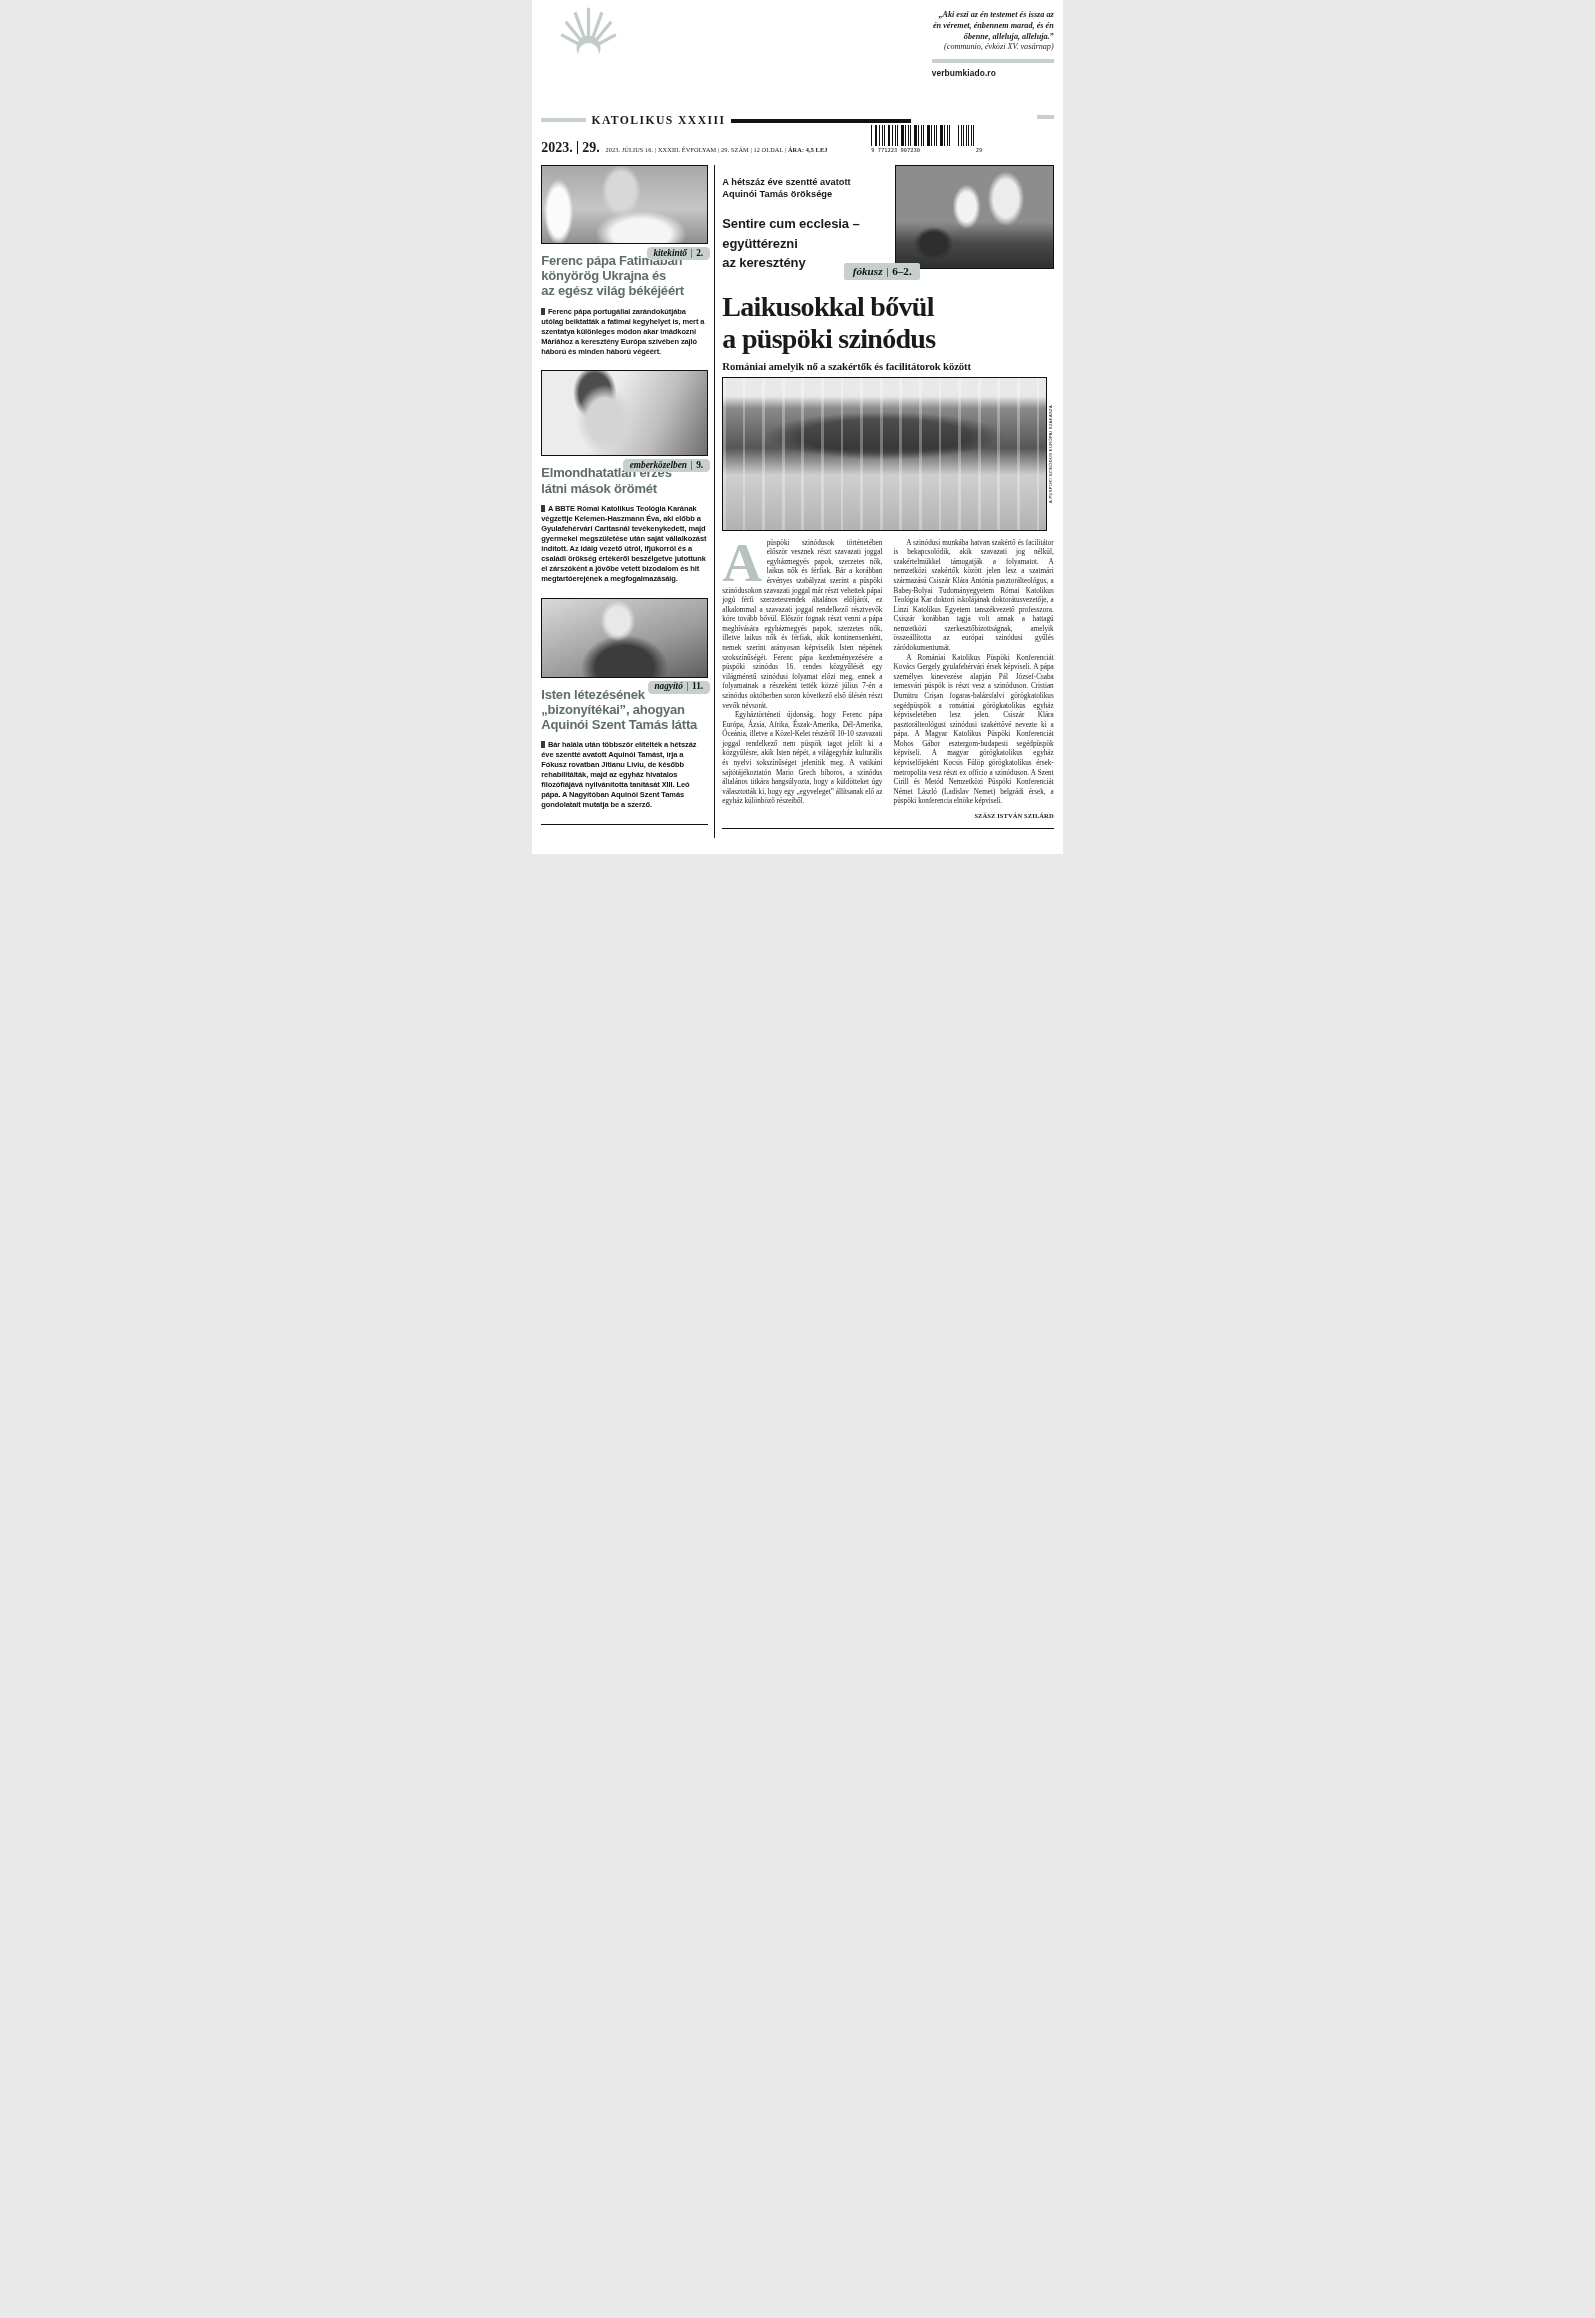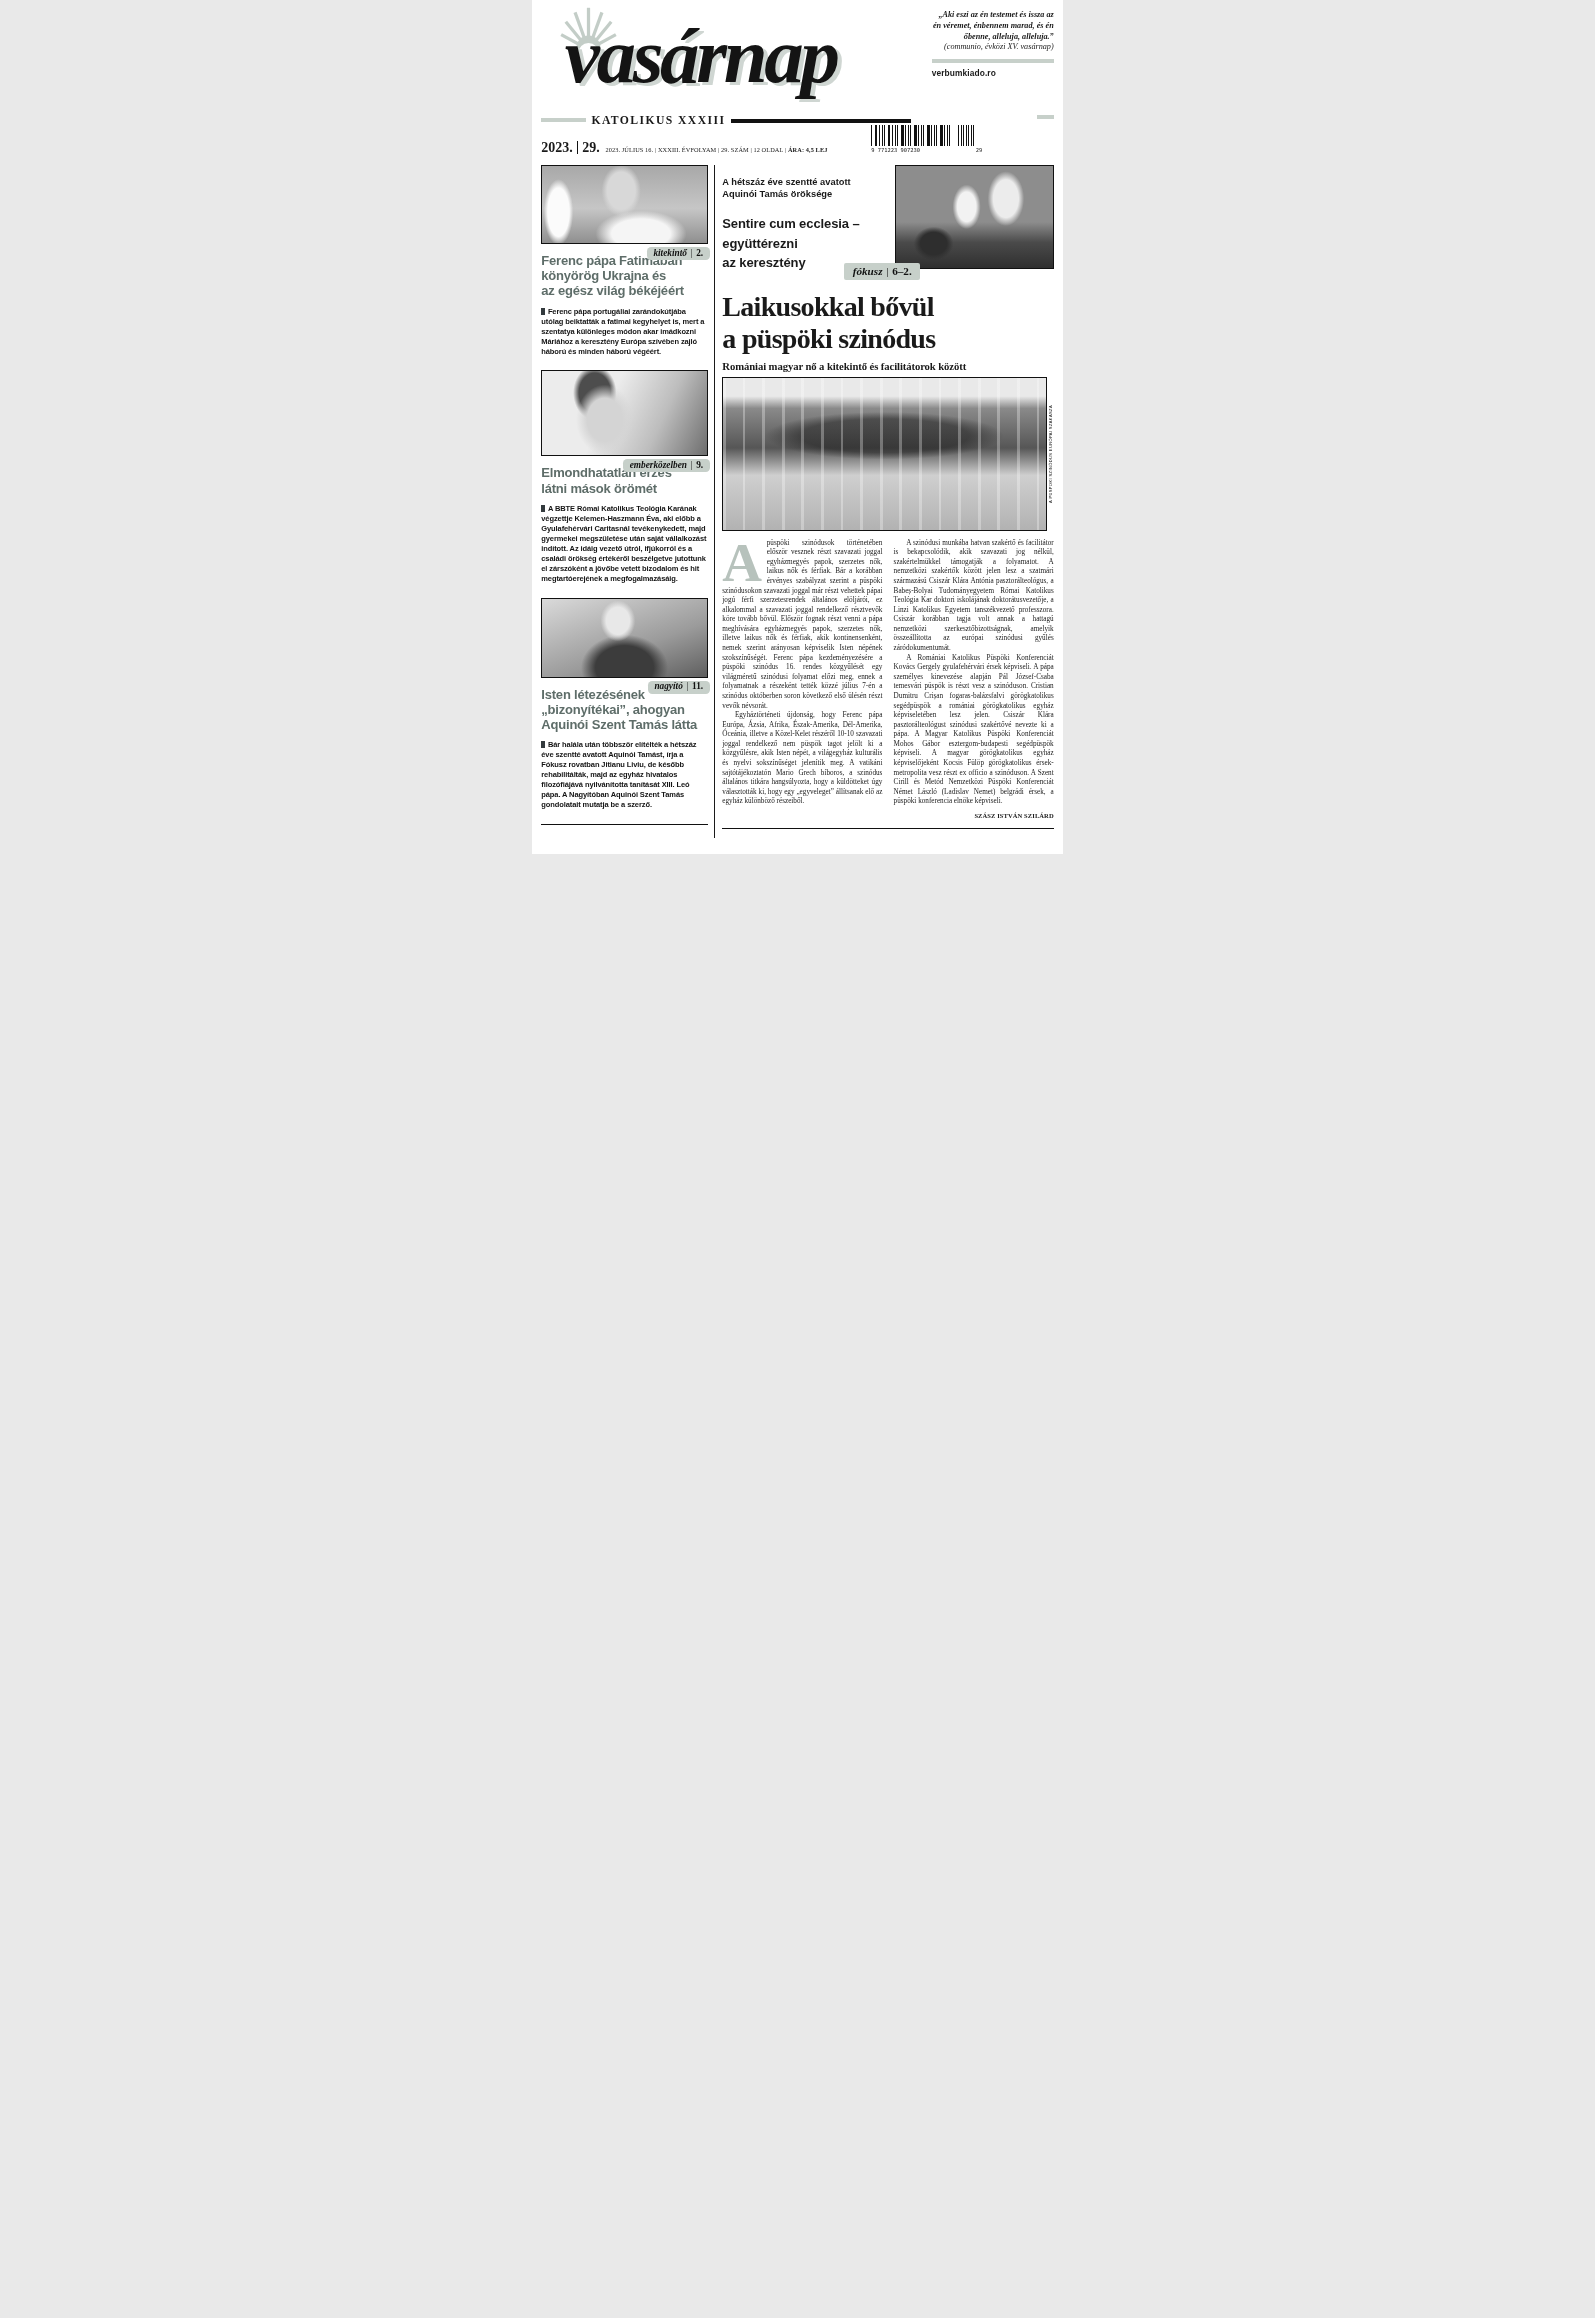--- a/index.html
+++ b/index.html
@@ -140,21 +140,20 @@
           <line x1="65" y1="96" x2="94" y2="16"></line>
           <line x1="65" y1="96" x2="16" y2="36"></line>
           <line x1="65" y1="96" x2="114" y2="36"></line>
           <line x1="65" y1="96" x2="6" y2="64"></line>
           <line x1="65" y1="96" x2="124" y2="64"></line>
         </g>
         <circle cx="65" cy="92" r="26" fill="#c3cdc7"></circle>
         <circle cx="65" cy="104" r="22" fill="#ffffff"></circle>
       </svg>
     </div>
-    <div class="logo">vasárnap</div>
 
     <div class="tagline-row">
       <div class="accent-bar-left"></div>
       <div class="tagline">KATOLIKUS XXXIII</div>
       <div class="rule-thick"></div>
     </div>
     <div class="accent-bar-right"></div>
 
     <div class="quote-block">
       <div class="quote">„Aki eszi az én testemet és issza az én véremet, énbennem marad, és én őbenne, alleluja, alleluja.”</div>
@@ -251,21 +250,21 @@
         <div class="fresco"></div>
         <div class="pill pill-focus">
           <span class="tag-word">fókusz</span>
           <span class="tag-sep">|</span>
           <span class="tag-page">6–2.</span>
         </div>
       </div>
 
       <h1 class="main-headline">Laikusokkal bővül
 a püspöki szinódus</h1>
-      <div class="main-subhead">Romániai magyar nő a kitekintő és facilitátorok között</div>
+      <div class="main-subhead">Romániai amelyik nő a szakértők és facilitátorok között</div>
 
       <div class="synod-wrap">
         <div class="synod-photo"></div>
         <div class="photo-credit">A PÜSPÖKI SZINÓDUS EURÓPAI SZAKASZA</div>
       </div>
 
       <div class="body-cols">
         <div class="col">
           <p class="first"><span class="dropcap">A</span><span>püspöki szinódusok történetében először vesznek részt szavazati joggal egyházmegyés papok, szerzetes nők, laikus nők és férfiak. Bár a korábban érvényes szabályzat szerint a püspöki szinódusokon szavazati joggal már részt vehettek pápai jogú férfi szerzetesrendek általános elöljárói, ez alkalommal a szavazati joggal rendelkező résztvevők köre tovább bővül. Először fognak részt venni a pápa meghívására egyházmegyés papok, szerzetes nők, illetve laikus nők és férfiak, akik kontinensenként, nemek szerint arányosan képviselik Isten népének szokszínűségét. Ferenc pápa kezdeményezésére a püspöki szinódus 16. rendes közgyűlését egy világméretű szinódusi folyamat előzi meg, ennek a folyamatnak a részeként tették közzé július 7-én a szinódus októberben soron következő első ülésén részt vevők névsorát.</span></p>
           <p><span>Egyháztörténeti újdonság, hogy Ferenc pápa Európa, Ázsia, Afrika, Észak-Amerika, Dél-Amerika, Óceánia, illetve a Közel-Kelet részéről 10-10 szavazati joggal rendelkező nem püspök tagot jelölt ki a közgyűlésre, akik Isten népét, a világegyház kulturális és nyelvi sokszínűséget jelenítik meg. A vatikáni sajtótájékoztatón Mario Grech bíboros, a szinódus általános titkára hangsúlyozta, hogy a küldötteket úgy választották ki, hogy egy „egyveleget” állítsanak elő az egyház különböző részeiből.</span></p>

